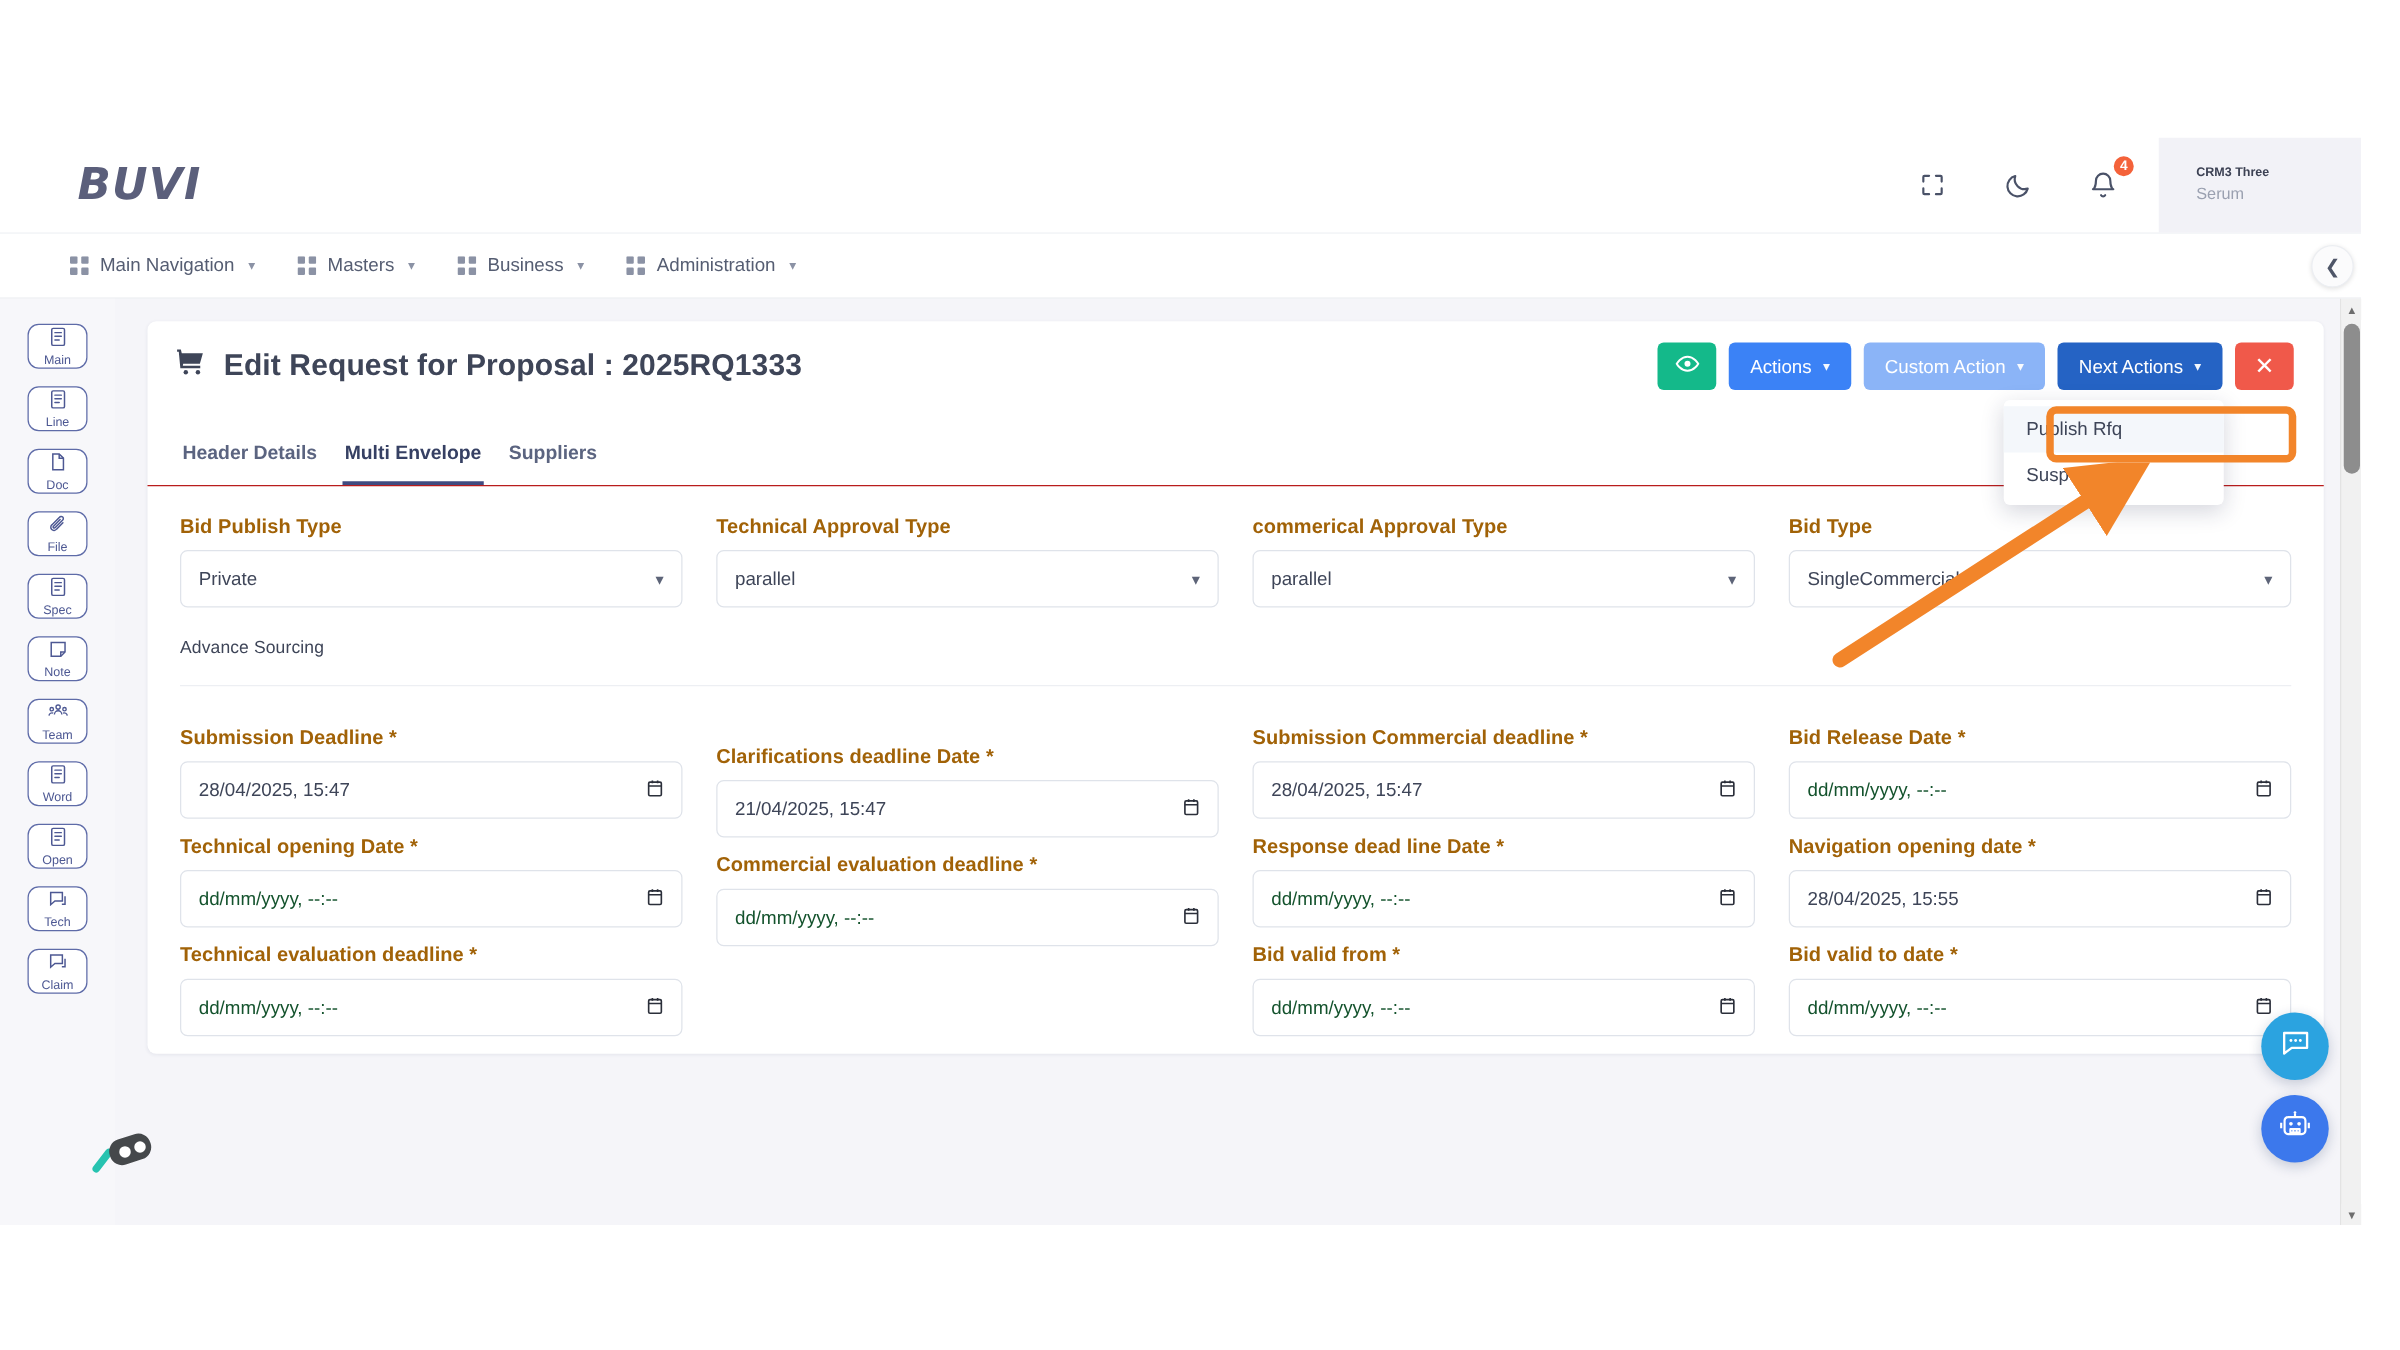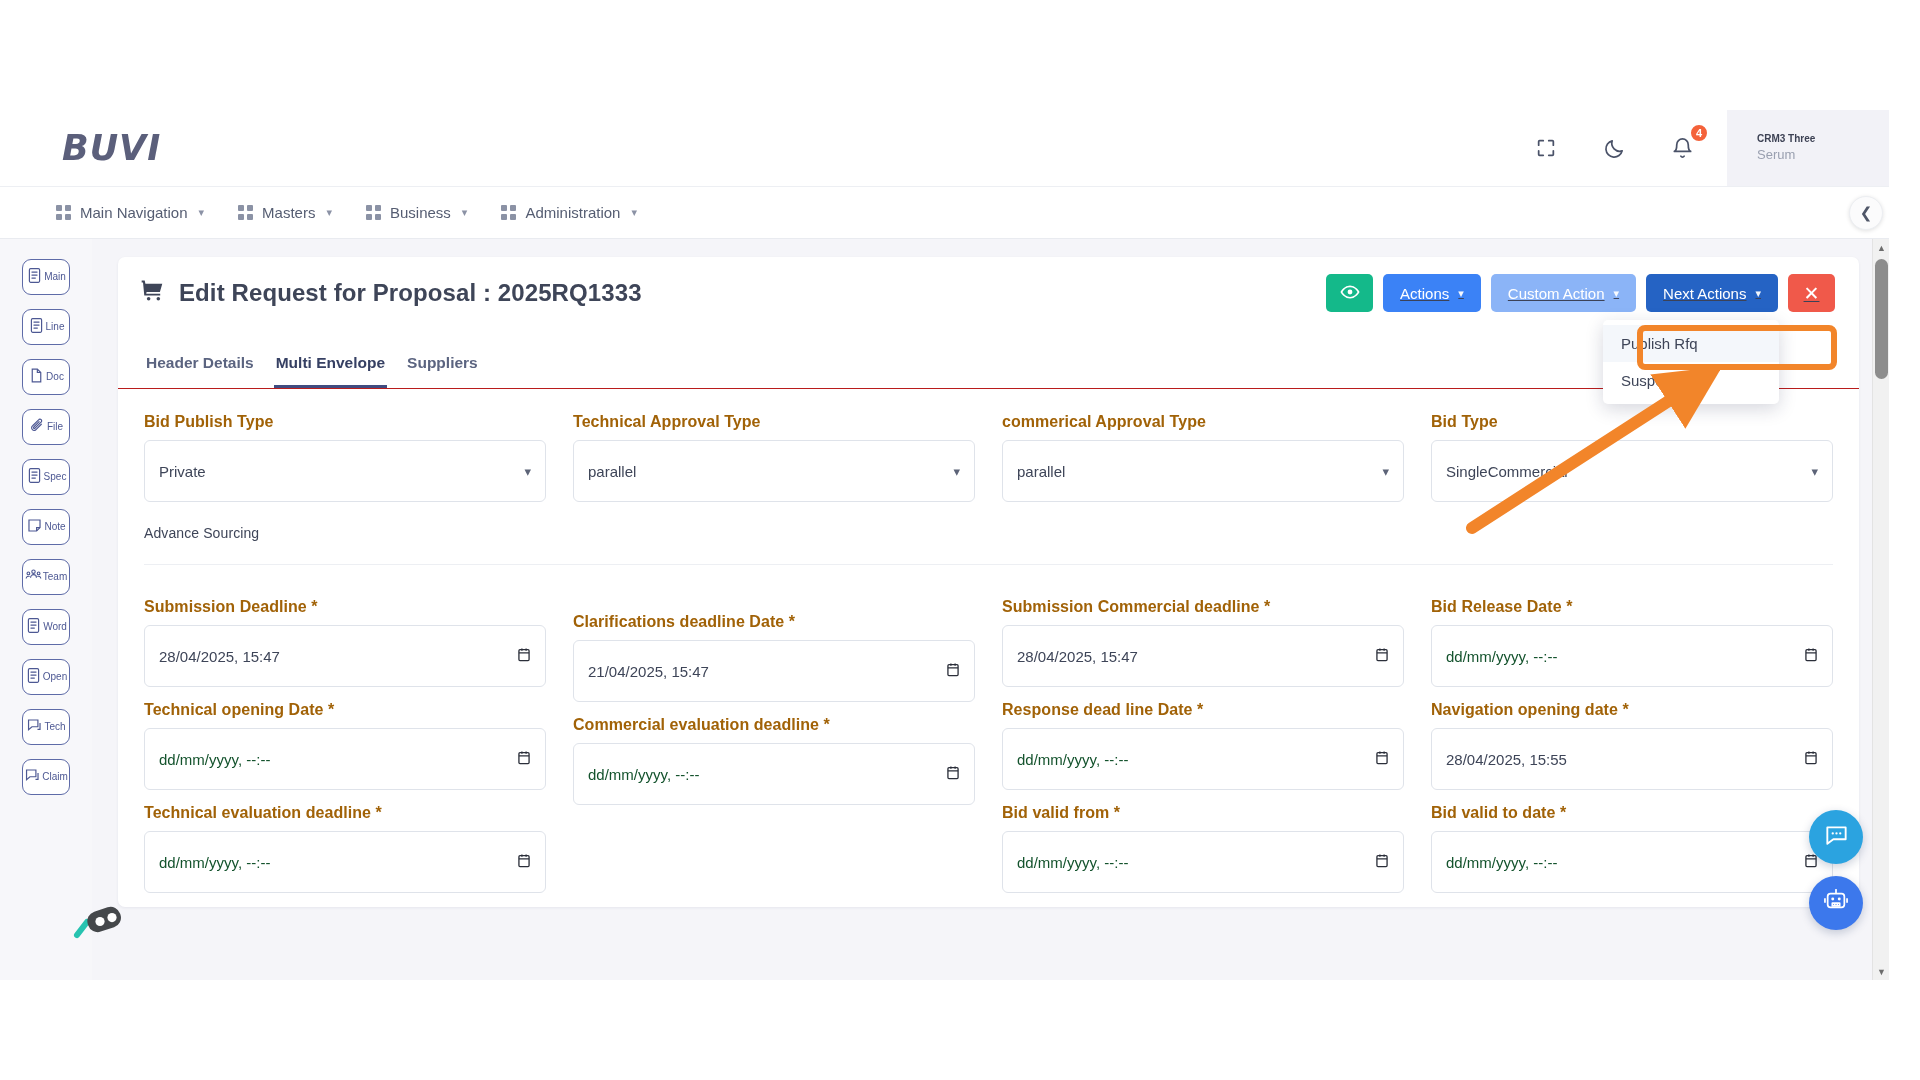--- a/index.html
+++ b/index.html
@@ -120,21 +120,21 @@
     padding-top:20px;
     display:flex; flex-direction:column; align-items:center;
     gap:14px;
     flex:0 0 92px;
   }
   .rail-item {
     width:48px; height:36px;
     border:1px solid #5e6ba8;
     border-radius:9px;
     background:#ffffff;
-    display:flex; flex-direction:row; align-items:center; justify-content:center;
+    display:flex; flex-direction:column; align-items:center; justify-content:center;
     gap:1px;
     color:#4d5893;
     cursor:pointer;
   }
   .rail-label { font-size:10px; color:#4d5893; line-height:1; }
 
   
   .mainarea {
     flex:1;
     padding:18px 30px 0 26px;
@@ -150,21 +150,21 @@
     height:72px;
     display:flex; align-items:center;
     padding:0 24px 0 22px;
     position:relative;
   }
   .title {
     display:flex; align-items:center; gap:14px;
     font-size:24px; font-weight:700; color:#3e4558;
     letter-spacing:.1px;
   }
-  .hdr-actions { margin-left:auto; display:flex; align-items:center; gap:10px; position:relative;text-decoration:underline; }
+  .hdr-actions { margin-left:auto; display:flex; align-items:center; gap:10px; position:relative; }
   .btn {
     height:38px;
     border:none; border-radius:5px;
     color:#fff;
     font-size:15px;
     font-family:"Liberation Sans", sans-serif;
     display:flex; align-items:center; justify-content:center; gap:9px;
     padding:0 17px;
     cursor:pointer;
   }
@@ -217,21 +217,21 @@
   .col { flex:1; min-width:0; }
   .flabel {
     font-size:16px;
     font-weight:700;
     color:#a16207;
     margin-bottom:9px;
     display:block;
     letter-spacing:.05px;
   }
   .ctrl {
-    height:62px;
+    height:46px;
     width:100%;
     border:1px solid #dfe3ea;
     border-radius:6px;
     background:#fff;
     display:flex; align-items:center;
     padding:0 14px;
     font-size:15px;
     color:#3e4558;
     position:relative;
     cursor:pointer;

